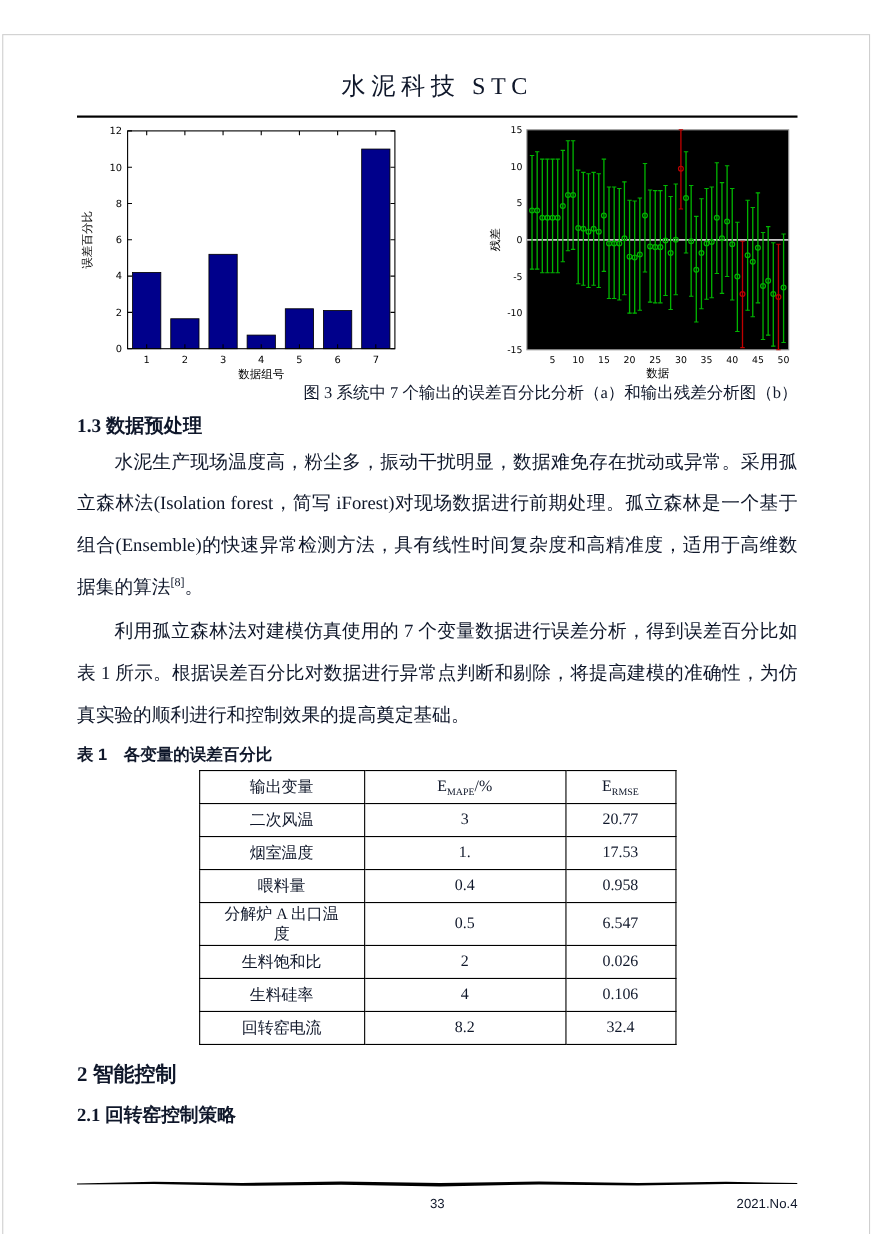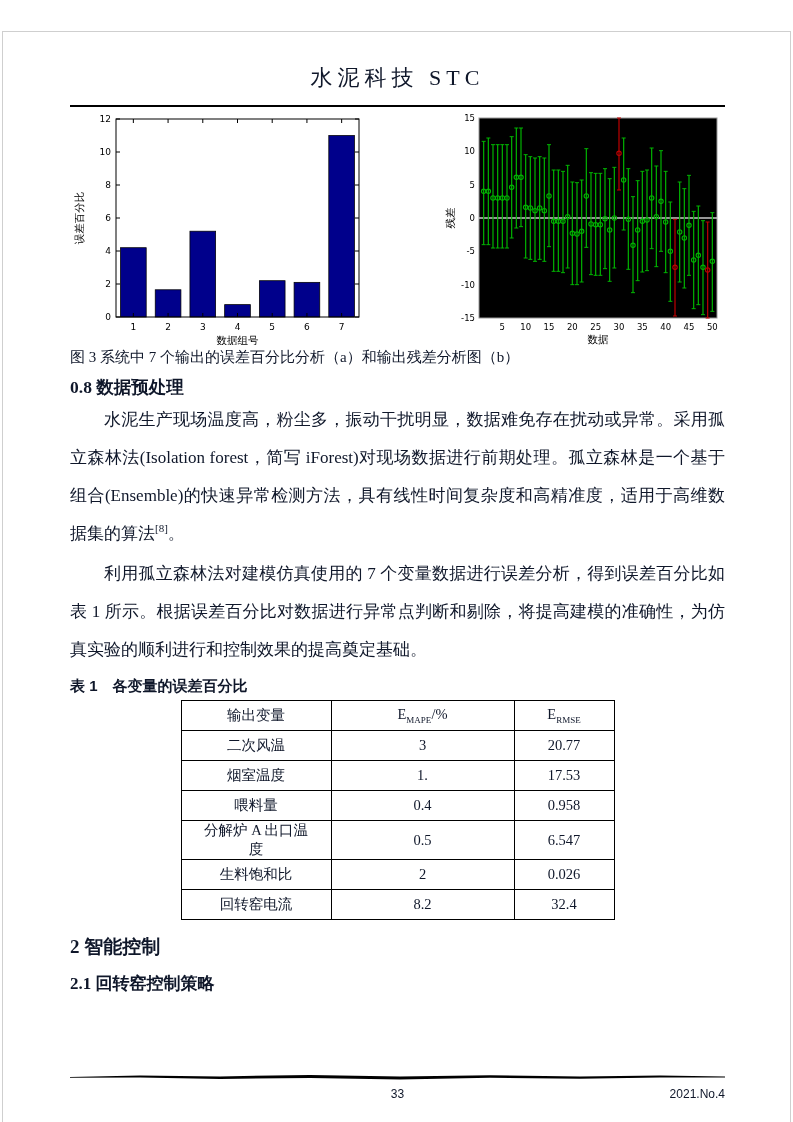--- a/index.html
+++ b/index.html
@@ -6,21 +6,21 @@
   html,body { background:#fff; }
   .page {
     width:793px; height:1122px; background:#ffffff; position:relative;
     font-family:"Liberation Serif","DejaVu Serif",serif; color:#0f172a; overflow:hidden;margin-top:29px;
   }
   .page-border { position:absolute; inset:2px; border:1px solid #cfcfcf; pointer-events:none; }
   .content { padding:34px 68px 0 70px; }
   .journal-title { text-align:center; font-size:22px; letter-spacing:5px; font-weight:normal; }
   .header-rule { border:none; border-top:2px solid #000; margin-top:12px; }
   .figures-row { display:flex; justify-content:space-between; align-items:flex-start; margin-top:6px; }
-  .figure-caption { text-align:left; font-size:15px; margin-top:3px; }
+  .figure-caption { text-align:right; font-size:15px; margin-top:3px; }
   .h13 { font-size:17.5px; font-weight:bold; margin-top:8px; }
   .para { font-size:17px; line-height:38px; text-align:justify; text-indent:2em; margin-top:2px; }
   .para sup { font-size:11px; line-height:0; }
   .table-title { text-align:left; font-size:15px; font-weight:bold; margin-top:8px;
     font-family:"Liberation Sans","DejaVu Sans",sans-serif; }
   table.data { border-collapse:collapse; margin:4px auto 0; table-layout:fixed; }
   table.data th, table.data td {
     border:1px solid #000; height:30px; text-align:center; vertical-align:middle;
     font-size:14.5px; font-weight:normal; padding:0 20px;
   }
@@ -319,21 +319,21 @@
           <text x="220.66666666666666" y="217" font-size="8.5" text-anchor="middle">40</text>
           <text x="244" y="217" font-size="8.5" text-anchor="middle">45</text>
           <text x="267.3333333333333" y="217" font-size="8.5" text-anchor="middle">50</text>
           <text x="153" y="230" font-size="10.5" text-anchor="middle">数据</text>
           <text x="9" y="105" font-size="10.5" text-anchor="middle" transform="rotate(-90 9 105)">残差</text>
         </svg>
     </div>
 
     <div class="figure-caption">图 3 系统中 7 个输出的误差百分比分析（a）和输出残差分析图（b）</div>
 
-    <div class="h13">0.8 数据预处理</div>
+    <div class="h13">1.3 数据预处理</div>
 
     <p class="para"><span>水泥生产现场温度高，粉尘多，振动干扰明显，数据难免存在扰动或异常。采用孤立森林法(Isolation forest，简写 iForest)对现场数据进行前期处理。孤立森林是一个基于组合(Ensemble)的快速异常检测方法，具有线性时间复杂度和高精准度，适用于高维数据集的算法</span><sup>[8]</sup><span>。</span></p>
 
     <p class="para">利用孤立森林法对建模仿真使用的 7 个变量数据进行误差分析，得到误差百分比如表 1 所示。根据误差百分比对数据进行异常点判断和剔除，将提高建模的准确性，为仿真实验的顺利进行和控制效果的提高奠定基础。</p>
 
     <div class="table-title">表 1　各变量的误差百分比</div>
 
     <table class="data">
       <colgroup>
           <col style="width:150px">
@@ -367,20 +367,25 @@
             <td>分解炉 A 出口温度</td>
             <td>0.5</td>
             <td>6.547</td>
           </tr>
           <tr>
             <td>生料饱和比</td>
             <td>2</td>
             <td>0.026</td>
           </tr>
           <tr>
+            <td>生料硅率</td>
+            <td>4</td>
+            <td>0.106</td>
+          </tr>
+          <tr>
             <td>回转窑电流</td>
             <td>8.2</td>
             <td>32.4</td>
           </tr>
         </tbody>
     </table>
 
     <div class="h2">2 智能控制</div>
     <div class="h21">2.1 回转窑控制策略</div>
   </div>

